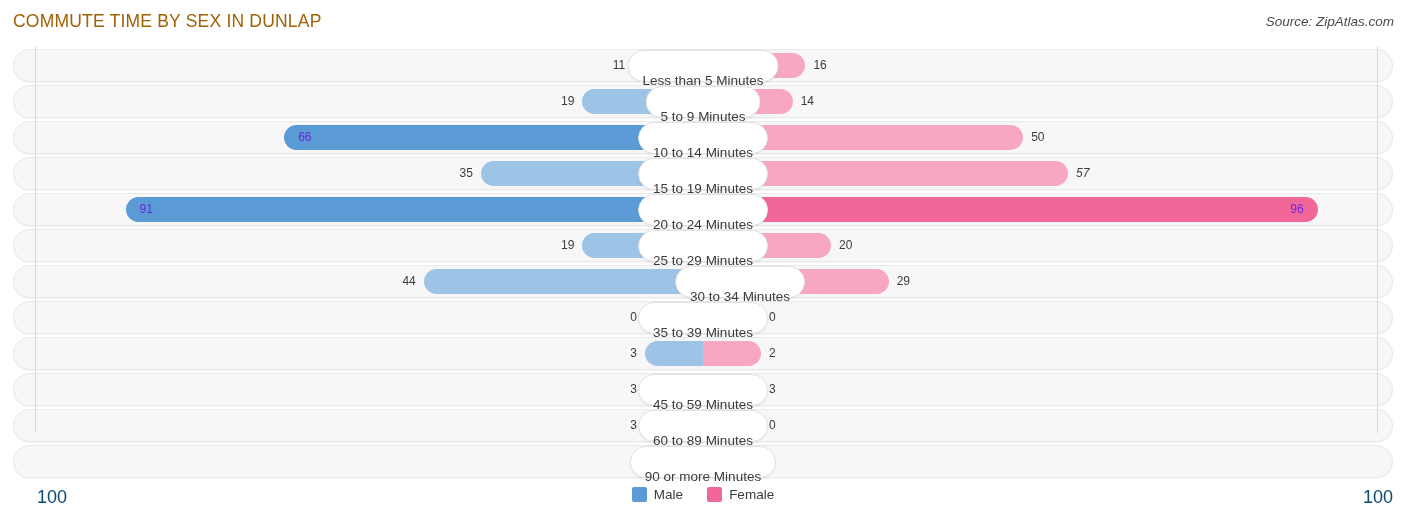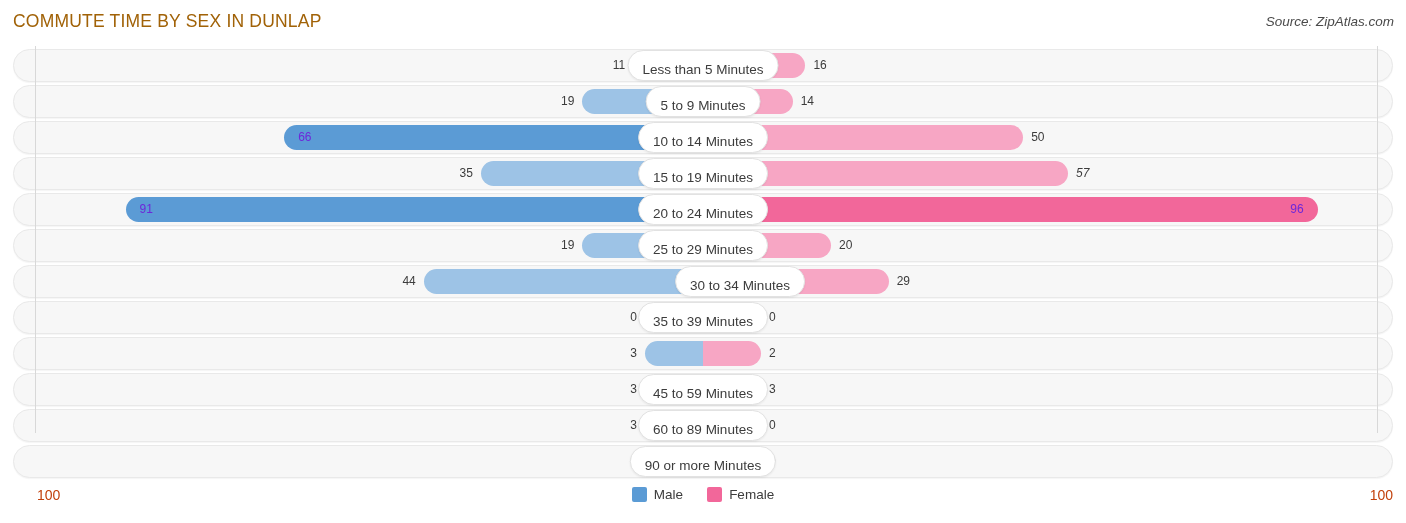--- a/index.html
+++ b/index.html
@@ -74,33 +74,33 @@
 
   .cat-pill {
     position: absolute; top: 1px; height: 31px;
     line-height: 29px;
     background: #ffffff;
     border: 1px solid #e2e2e2;
     border-radius: 16px;
     font-size: 13.5px; color: #3c3c3c;
     text-align: center;
     white-space: nowrap;
-    padding: 4px 14px;
+    padding: 15px 14px;
     transform: translateX(-50%);
     z-index: 6;
     box-shadow: 0 1px 2px rgba(0,0,0,.06);
   }
   
   .footer {
     position: absolute; left: 0; top: 485px;
     width: 1406px; height: 38px;
   }
   .tick {
     position: absolute; top: 2px;
-    font-size: 14px; color: #c2410c; white-space: nowrap;
+    font-size: 18px; color: #0c4a6e; white-space: nowrap;
   }
   .tick-left  { left: 37px; }
   .tick-right { right: 13px; }
   .legend {
     position: absolute; left: 0; top: 2px; width: 1406px;
     display: flex; justify-content: center; align-items: center; gap: 24px;
   }
   .legend-item { display: flex; align-items: center; gap: 7px; }
   .swatch { width: 15px; height: 15px; border-radius: 2px; display: block; }
   .legend-label { font-size: 13.5px; color: #3c3c3c; }

